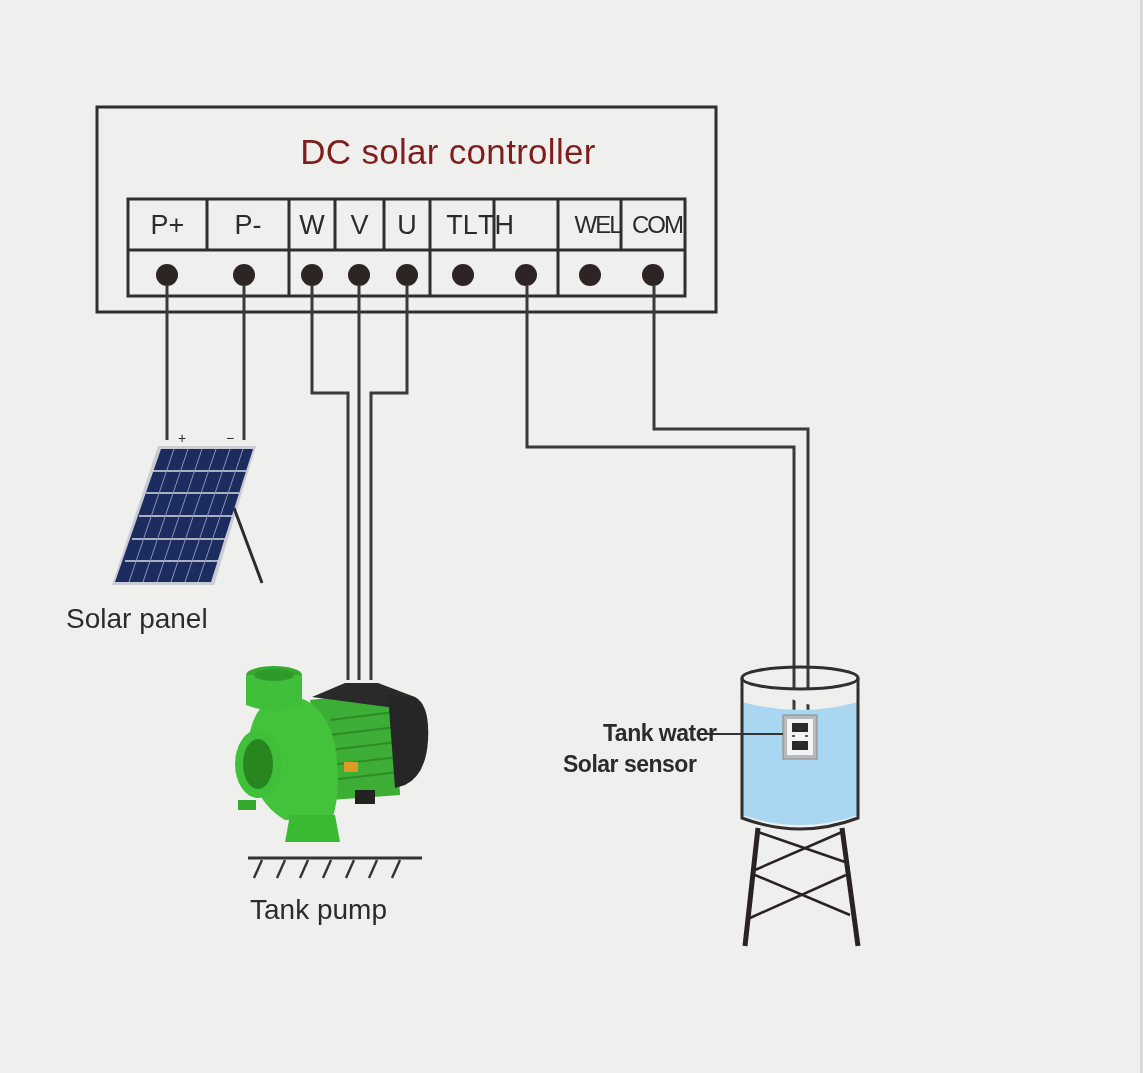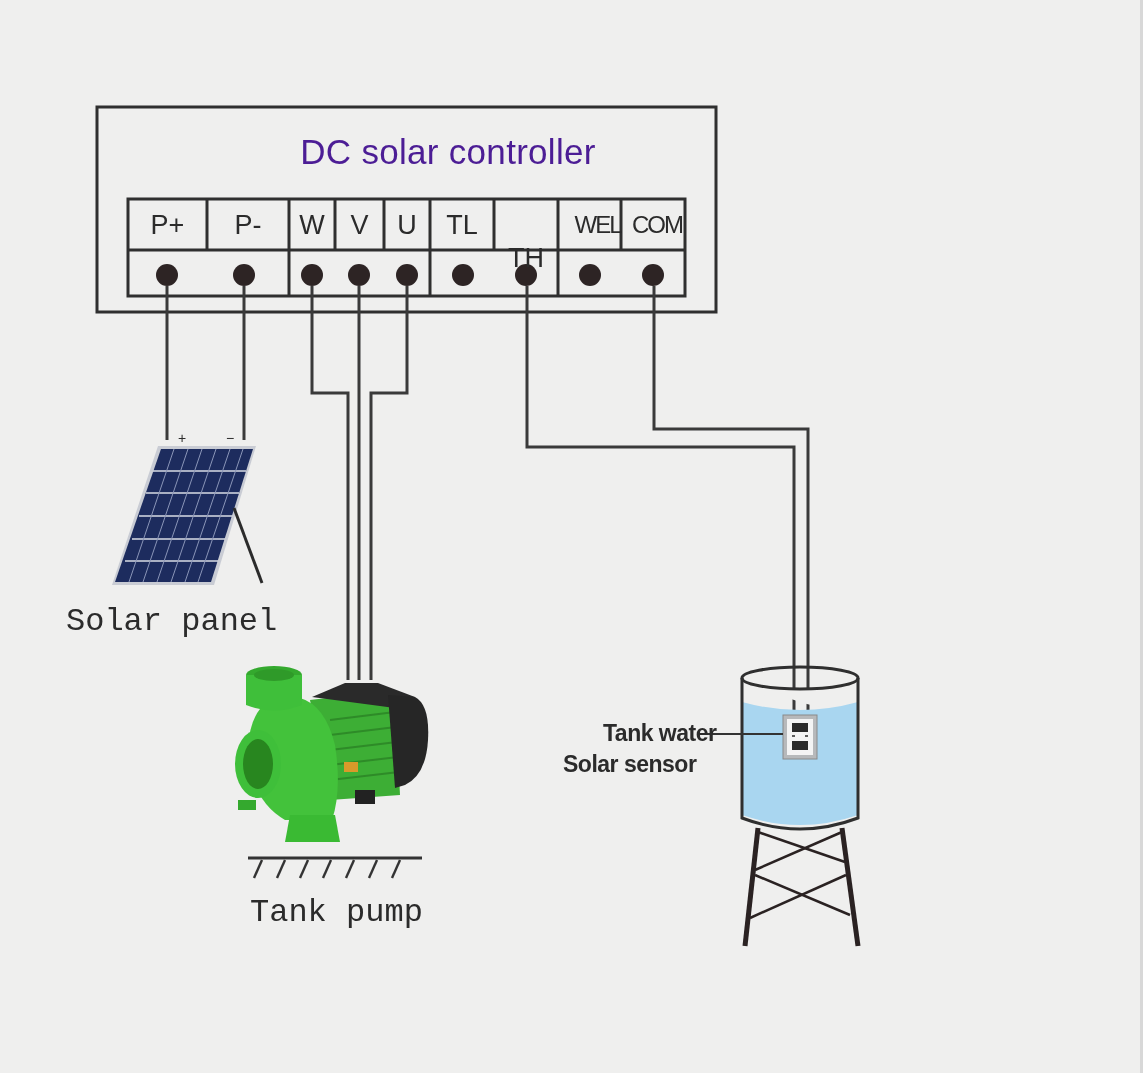--- a/index.html
+++ b/index.html
@@ -1,24 +1,24 @@
 <!DOCTYPE html>
 <html><head>
 <meta charset="utf-8">
 <style>
   html, body { margin:0; padding:0; }
   body { width:1143px; height:1073px; background:#efefee; position:relative; overflow:hidden;
          font-family:"Liberation Sans", sans-serif; }
   .edge { position:absolute; right:0; top:0; width:3px; height:1073px; background:#d8d8d8; }
   svg { position:absolute; left:0; top:0; }
   .lbl { position:absolute; color:#2b2b2b; font-family:"Liberation Sans", sans-serif; white-space:nowrap; }
-  .title { left:96px; width:704px; top:132px; text-align:center; font-size:35px; letter-spacing:0.3px; color:#4c1d95; }
+  .title { left:96px; width:704px; top:132px; text-align:center; font-size:35px; letter-spacing:0.3px; color:#7f1d1d; }
   .term { position:absolute; top:208px; height:34px; text-align:center; font-size:27px; line-height:34px; color:#2b2b2b; }
   .term.cond { font-size:24px; letter-spacing:-2px; }
-  .cap { font-size:32px;font-family:Liberation Mono, monospace; }
+  .cap { font-size:28px; }
   .sens { font-size:23px; line-height:31px; font-weight:bold; letter-spacing:-0.5px; }
 </style>
 </head>
 <body>
 
 <div class="edge"></div>
 
 <svg width="1143" height="1073" viewBox="0 0 1143 1073">
 
   <rect x="97" y="107" width="619" height="205" fill="none" stroke="#2f2f2f" stroke-width="3"></rect>
@@ -152,20 +152,20 @@
 </svg>
 
 <div class="lbl title">DC solar controller</div>
 
 <div class="term" style="left:128px;width:79px;">P+</div>
 <div class="term" style="left:207px;width:82px;">P-</div>
 <div class="term" style="left:289px;width:46px;">W</div>
 <div class="term" style="left:335px;width:49px;">V</div>
 <div class="term" style="left:384px;width:46px;">U</div>
 <div class="term" style="left:430px;width:64px;">TL</div>
-<div class="term" style="left:494px;width:64px;margin-top:33px;">TH</div>
+<div class="term" style="left:464px;width:64px;">TH</div>
 <div class="term cond" style="left:558px;width:79px;">WEL</div>
 <div class="term cond" style="left:621px;width:72px;">COM</div>
 
 <div class="lbl cap" style="left:66px;top:603px;">Solar panel</div>
 <div class="lbl cap" style="left:250px;top:894px;">Tank pump</div>
 <div class="lbl sens" style="left:563px;top:718px;margin-left:40px;">Tank water</div>
 <div class="lbl sens" style="left:563px;top:749px;">Solar sensor</div>
 
 </body></html>

